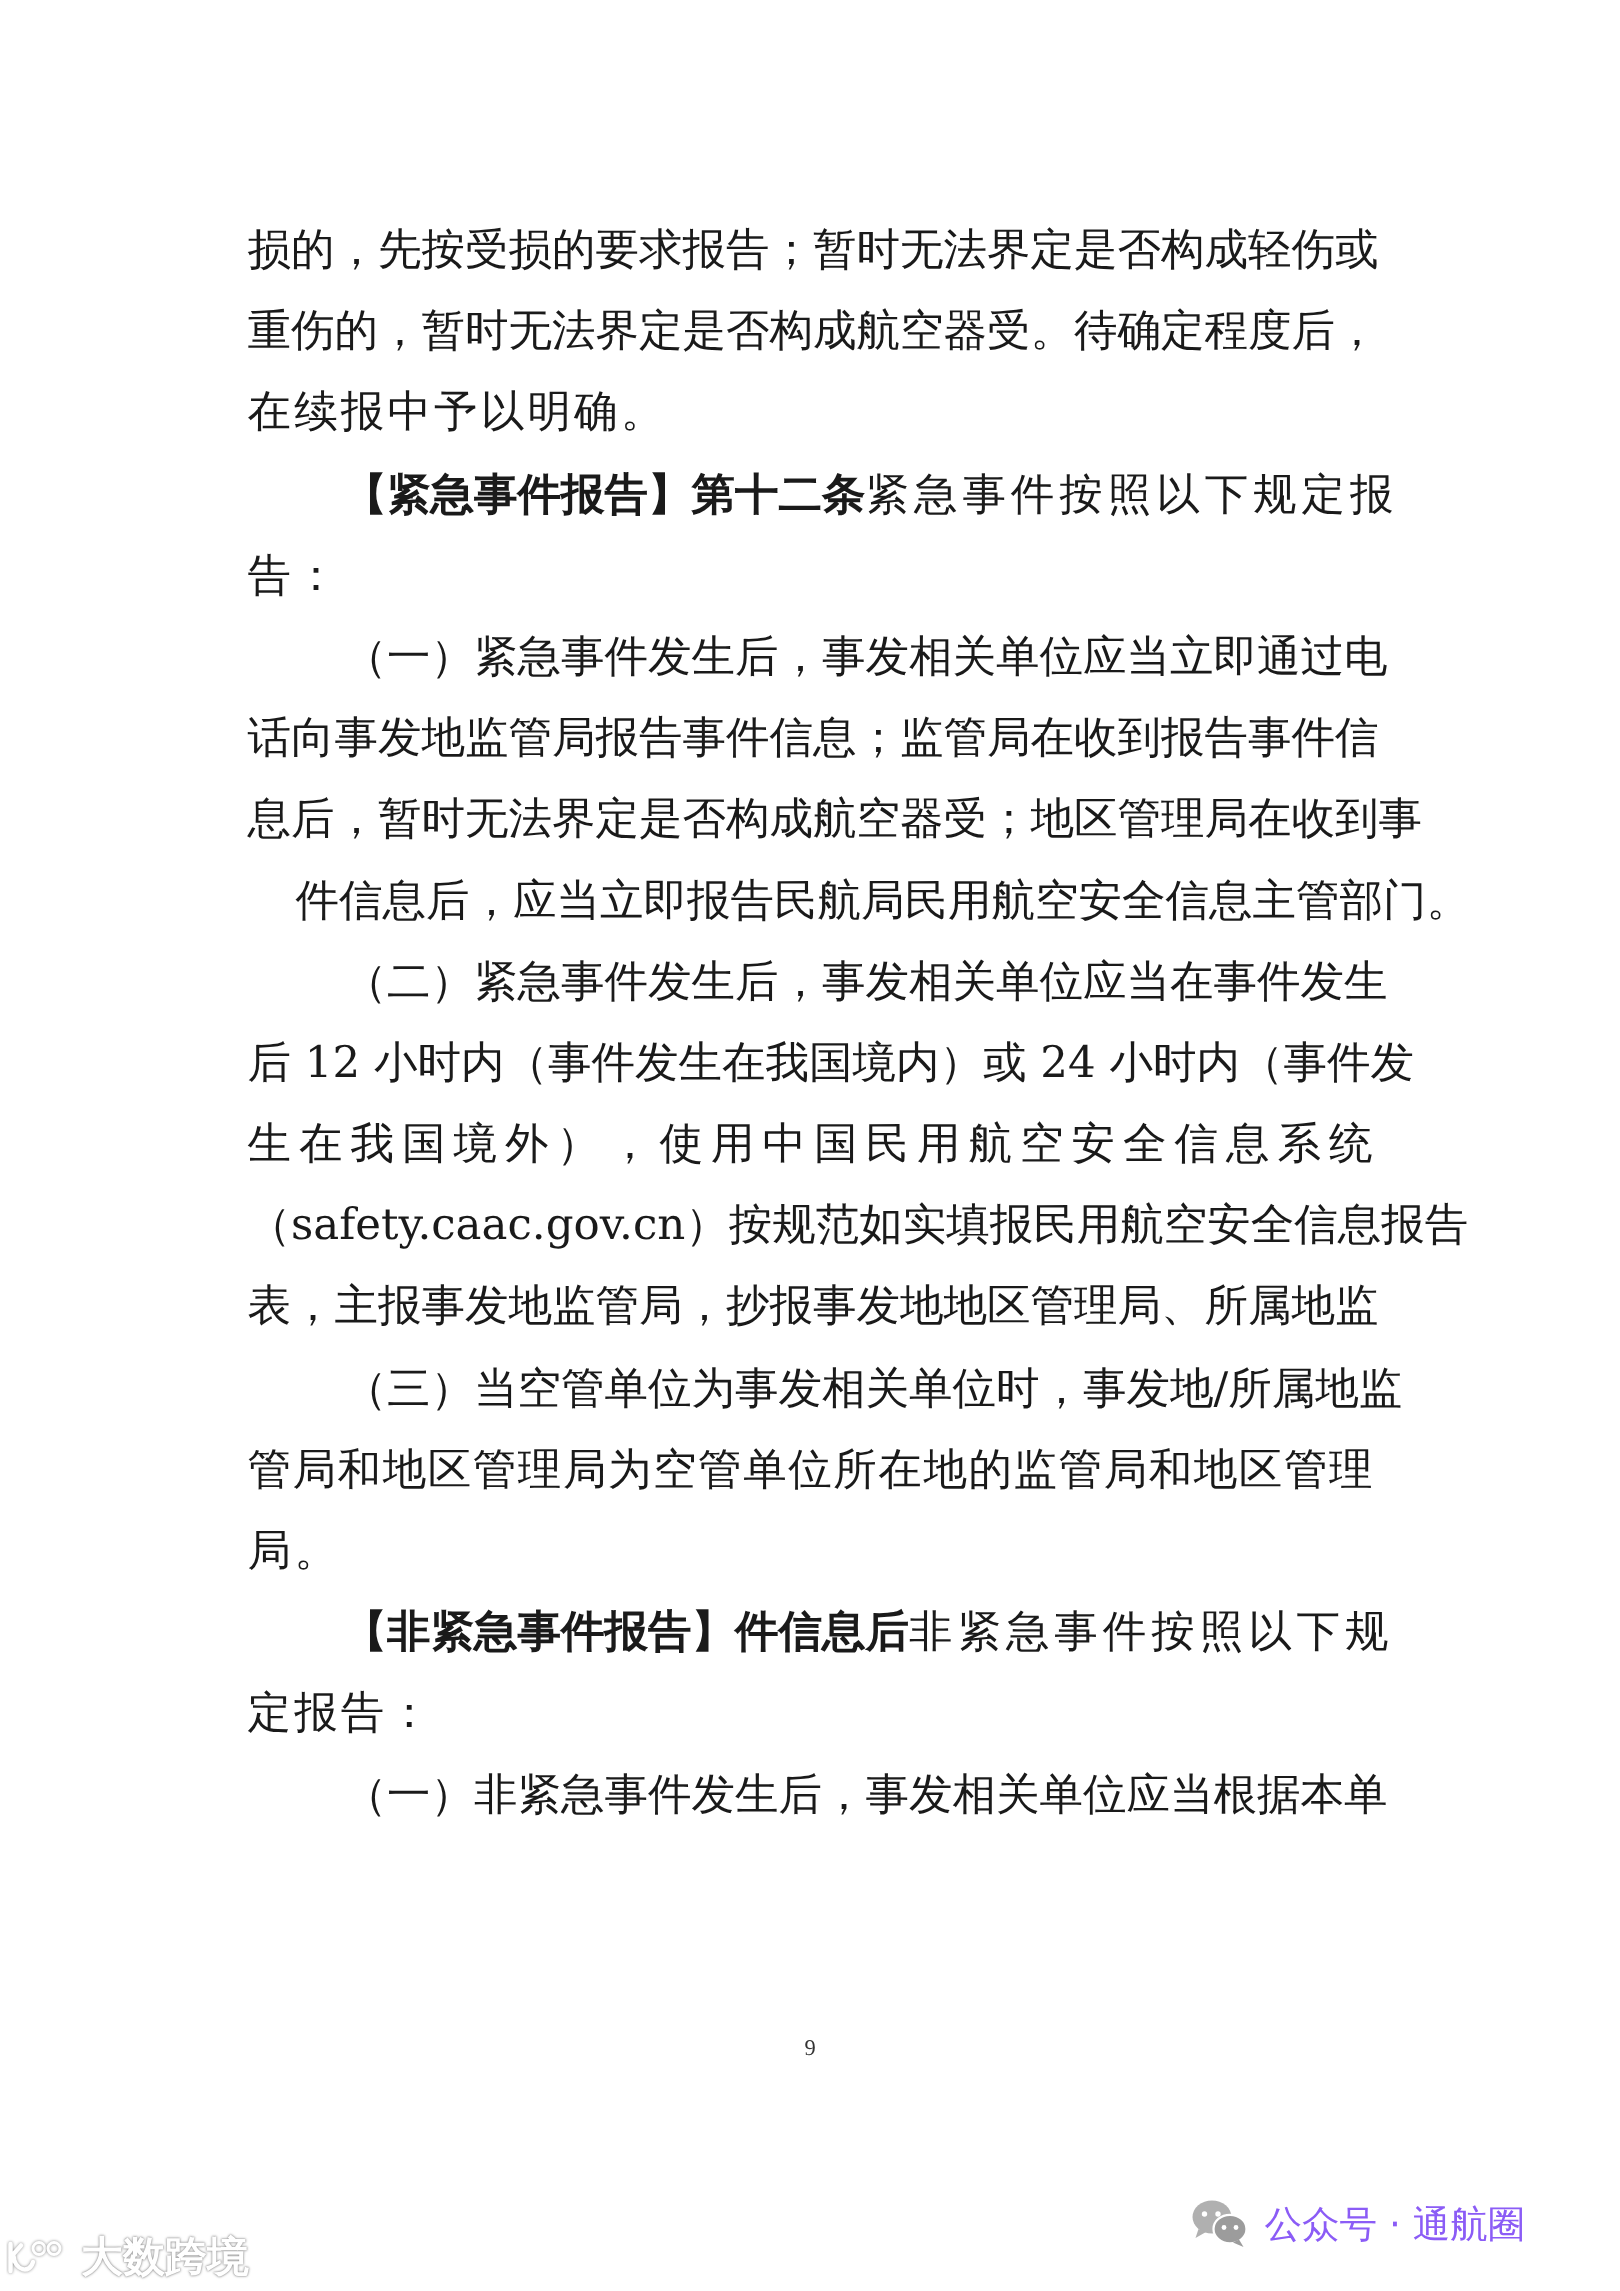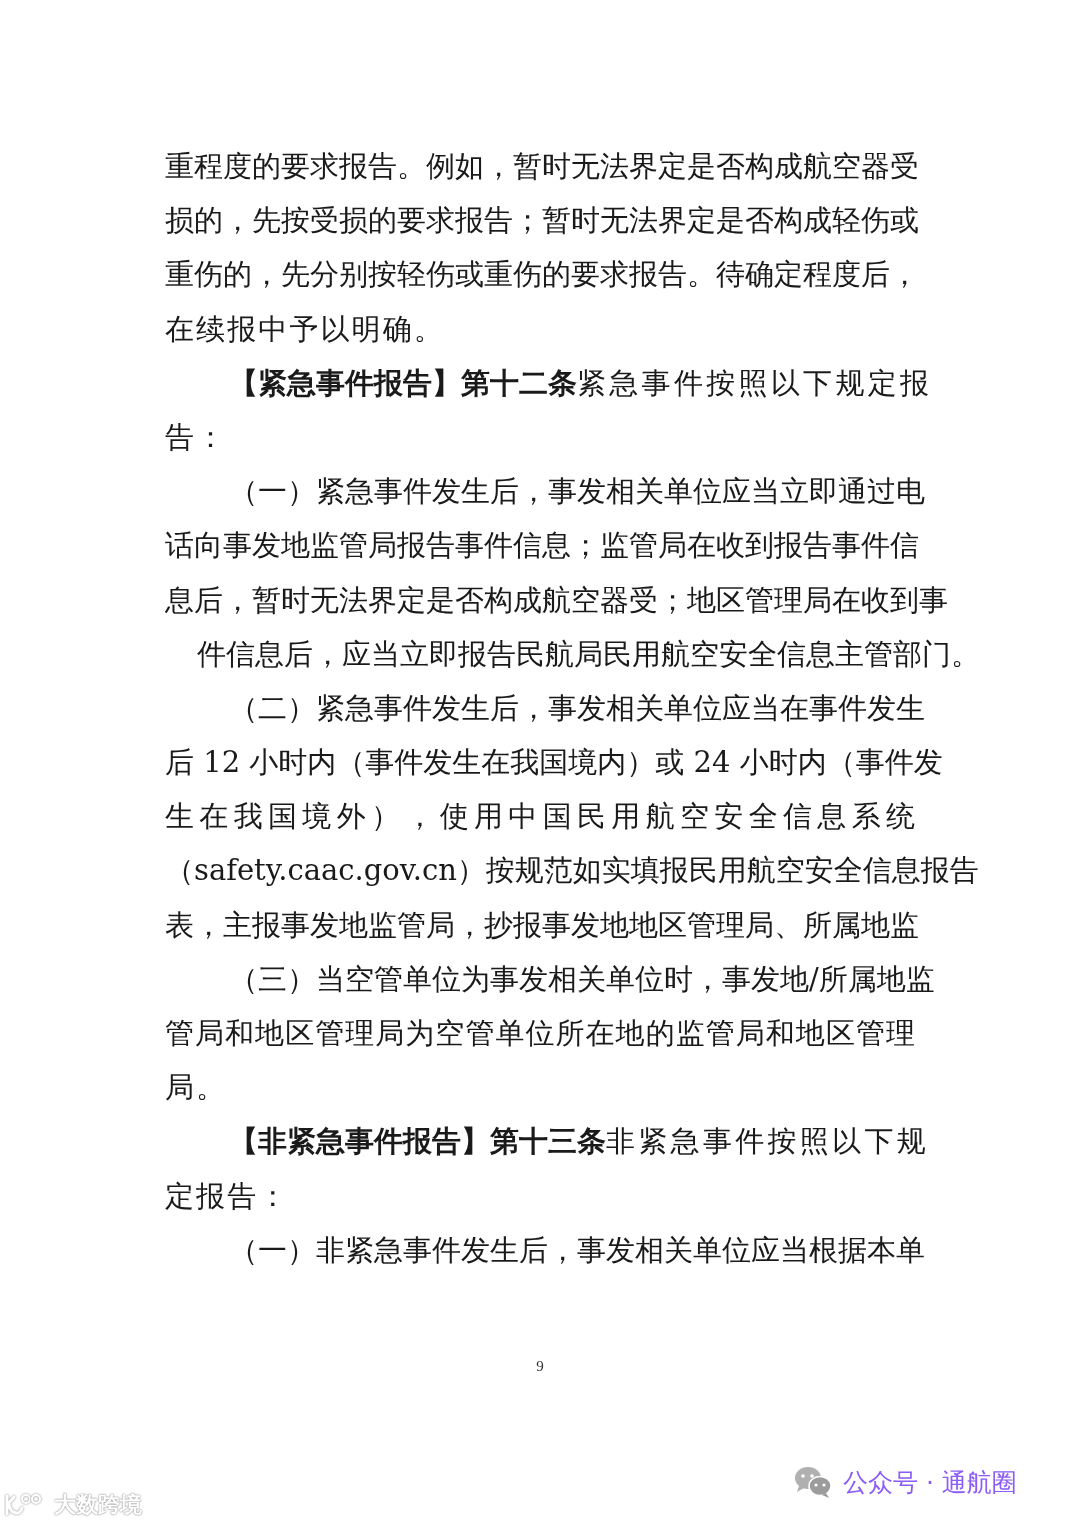--- a/index.html
+++ b/index.html
@@ -11,52 +11,51 @@
           letter-spacing: 2.1px; overflow: visible; }
   .line.justify { text-align: justify; text-align-last: justify; letter-spacing: 0; }
   .indent { padding-left: 64px; }
   .heading { font-family: "DejaVu Sans", "Liberation Sans", sans-serif; font-weight: bold; letter-spacing: 0; }
   .page-number { position: absolute; left: 530px; top: 1358px; width: 20px; text-align: center;
                  font-size: 15px; font-family: "Liberation Serif", serif; color: #333; }
   .wm-right { position: absolute; left: 793px; top: 1465px; height: 34px; display: flex; align-items: center;
               color: #8b5cf6; font-family: "DejaVu Sans", sans-serif; font-size: 25px; }
   .wm-right svg { margin-right: 10px; }
   .wm-left { position: absolute; left: 4px; top: 1490px; height: 30px; display: flex; align-items: center;
-             color: #ffffff; font-family: "DejaVu Sans", sans-serif; font-size: 22px; font-weight: bold;
+             color: #ffffff; font-family: "DejaVu Sans", sans-serif; font-size: 28px; font-weight: bold;
              text-shadow: 0 0 2px #999, 0 0 1px #777; }
   .wm-left svg { margin-right: 6px; }
 </style>
 </head>
 <body>
 
 <div class="page">
   <div class="text-block">
-    <div class="line justify">重程度的要求报告。例如，暂时无法界定是否构成航空器受</div>
     <div class="line justify">损的，先按受损的要求报告；暂时无法界定是否构成轻伤或</div>
-    <div class="line justify">重伤的，先分别按轻伤或重伤的要求报告。待确定程度后，</div>
+    <div class="line justify">重伤的，暂时无法界定是否构成航空器受。待确定程度后，</div>
     <div class="line">在续报中予以明确。</div>
     <div class="line indent" style="display:flex;justify-content:space-between;text-align:right;">
       <span class="heading">【紧急事件报告】第十二条</span>
       <span style="letter-spacing:3.3px;">紧急事件按照以下规定报</span>
     </div>
     <div class="line">告：</div>
     <div class="line justify indent">（一）紧急事件发生后，事发相关单位应当立即通过电</div>
     <div class="line justify">话向事发地监管局报告事件信息；监管局在收到报告事件信</div>
     <div class="line justify">息后，暂时无法界定是否构成航空器受；地区管理局在收到事</div>
     <div class="line justify" style="margin-right:-14px;margin-left:32px;">件信息后，应当立即报告民航局民用航空安全信息主管部门。</div>
     <div class="line justify indent">（二）紧急事件发生后，事发相关单位应当在事件发生</div>
     <div class="line justify">后 12 小时内（事件发生在我国境内）或 24 小时内（事件发</div>
     <div class="line justify">生在我国境外），使用中国民用航空安全信息系统</div>
     <div class="line justify">（safety.caac.gov.cn）按规范如实填报民用航空安全信息报告</div>
     <div class="line justify">表，主报事发地监管局，抄报事发地地区管理局、所属地监</div>
     <div class="line justify indent">（三）当空管单位为事发相关单位时，事发地/所属地监</div>
     <div class="line justify">管局和地区管理局为空管单位所在地的监管局和地区管理</div>
     <div class="line">局。</div>
     <div class="line indent" style="display:flex;justify-content:space-between;">
-      <span class="heading">【非紧急事件报告】第十三条</span>
+      <span class="heading">【非紧急事件报告】件信息后</span>
       <span style="letter-spacing:3.3px;">非紧急事件按照以下规</span>
     </div>
     <div class="line">定报告：</div>
     <div class="line justify indent">（一）非紧急事件发生后，事发相关单位应当根据本单</div>
   </div>
 
   <div class="page-number">9</div>
 
   <div class="wm-right">
     <svg width="40" height="34" viewBox="0 0 40 34">

